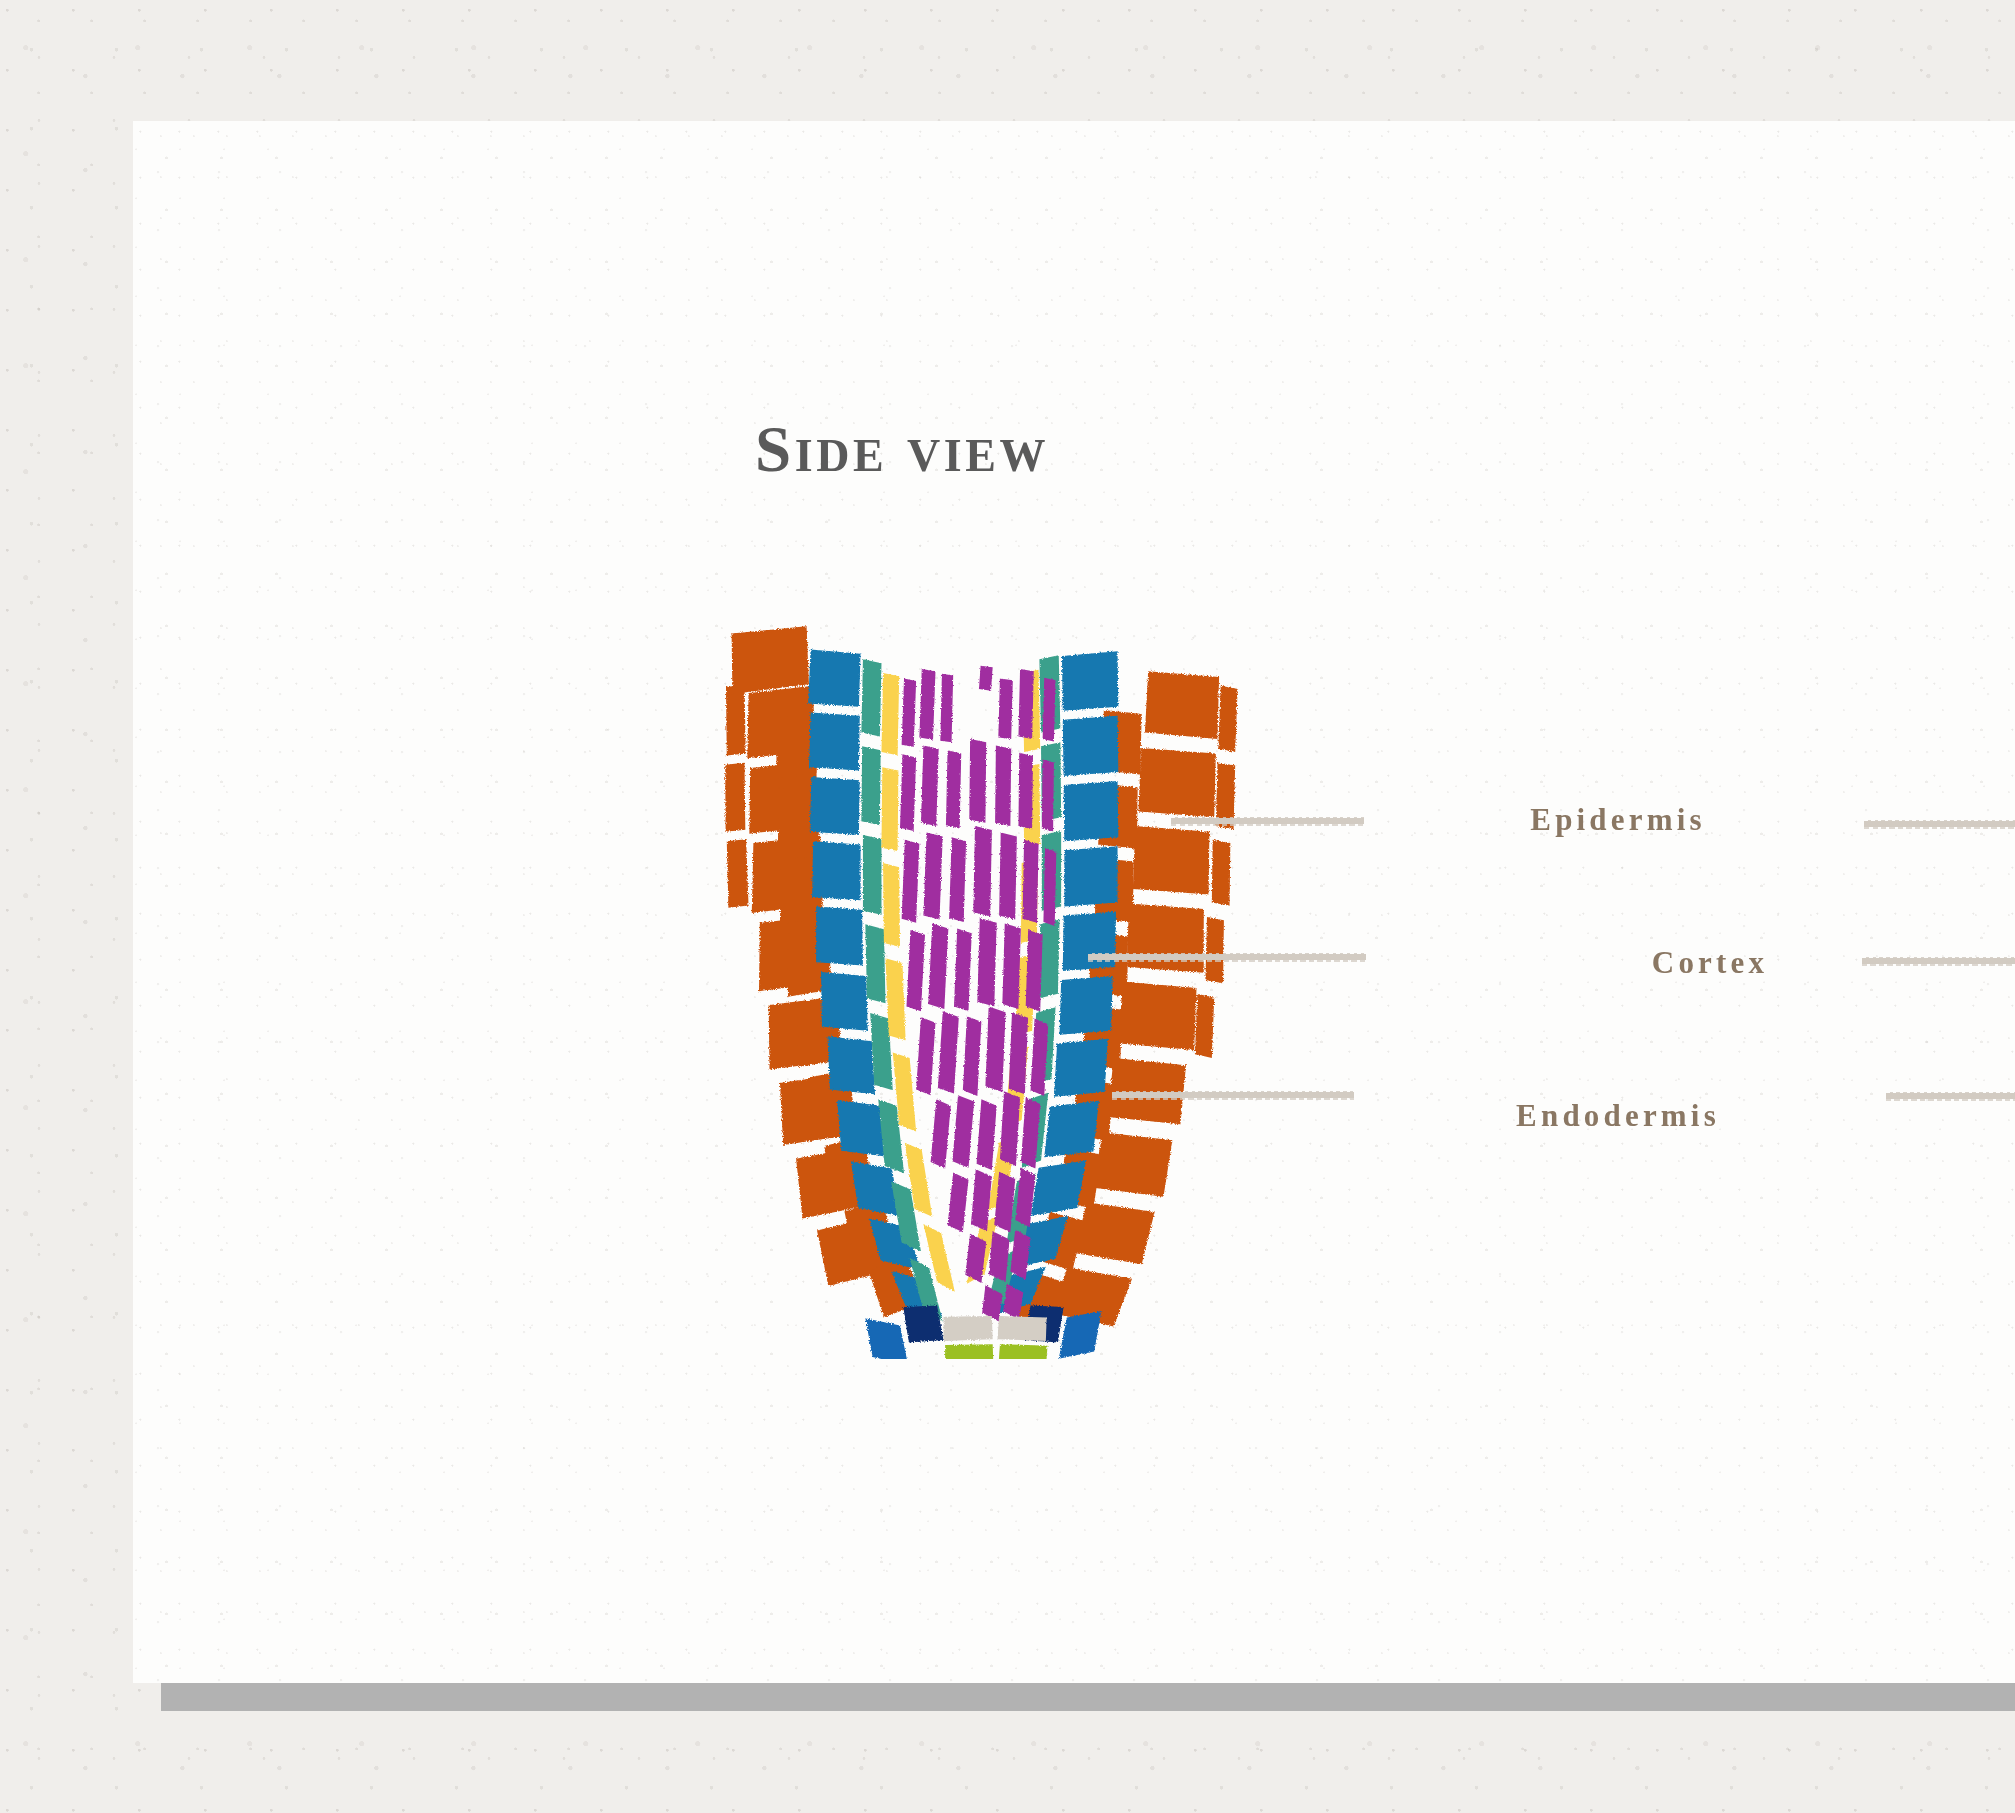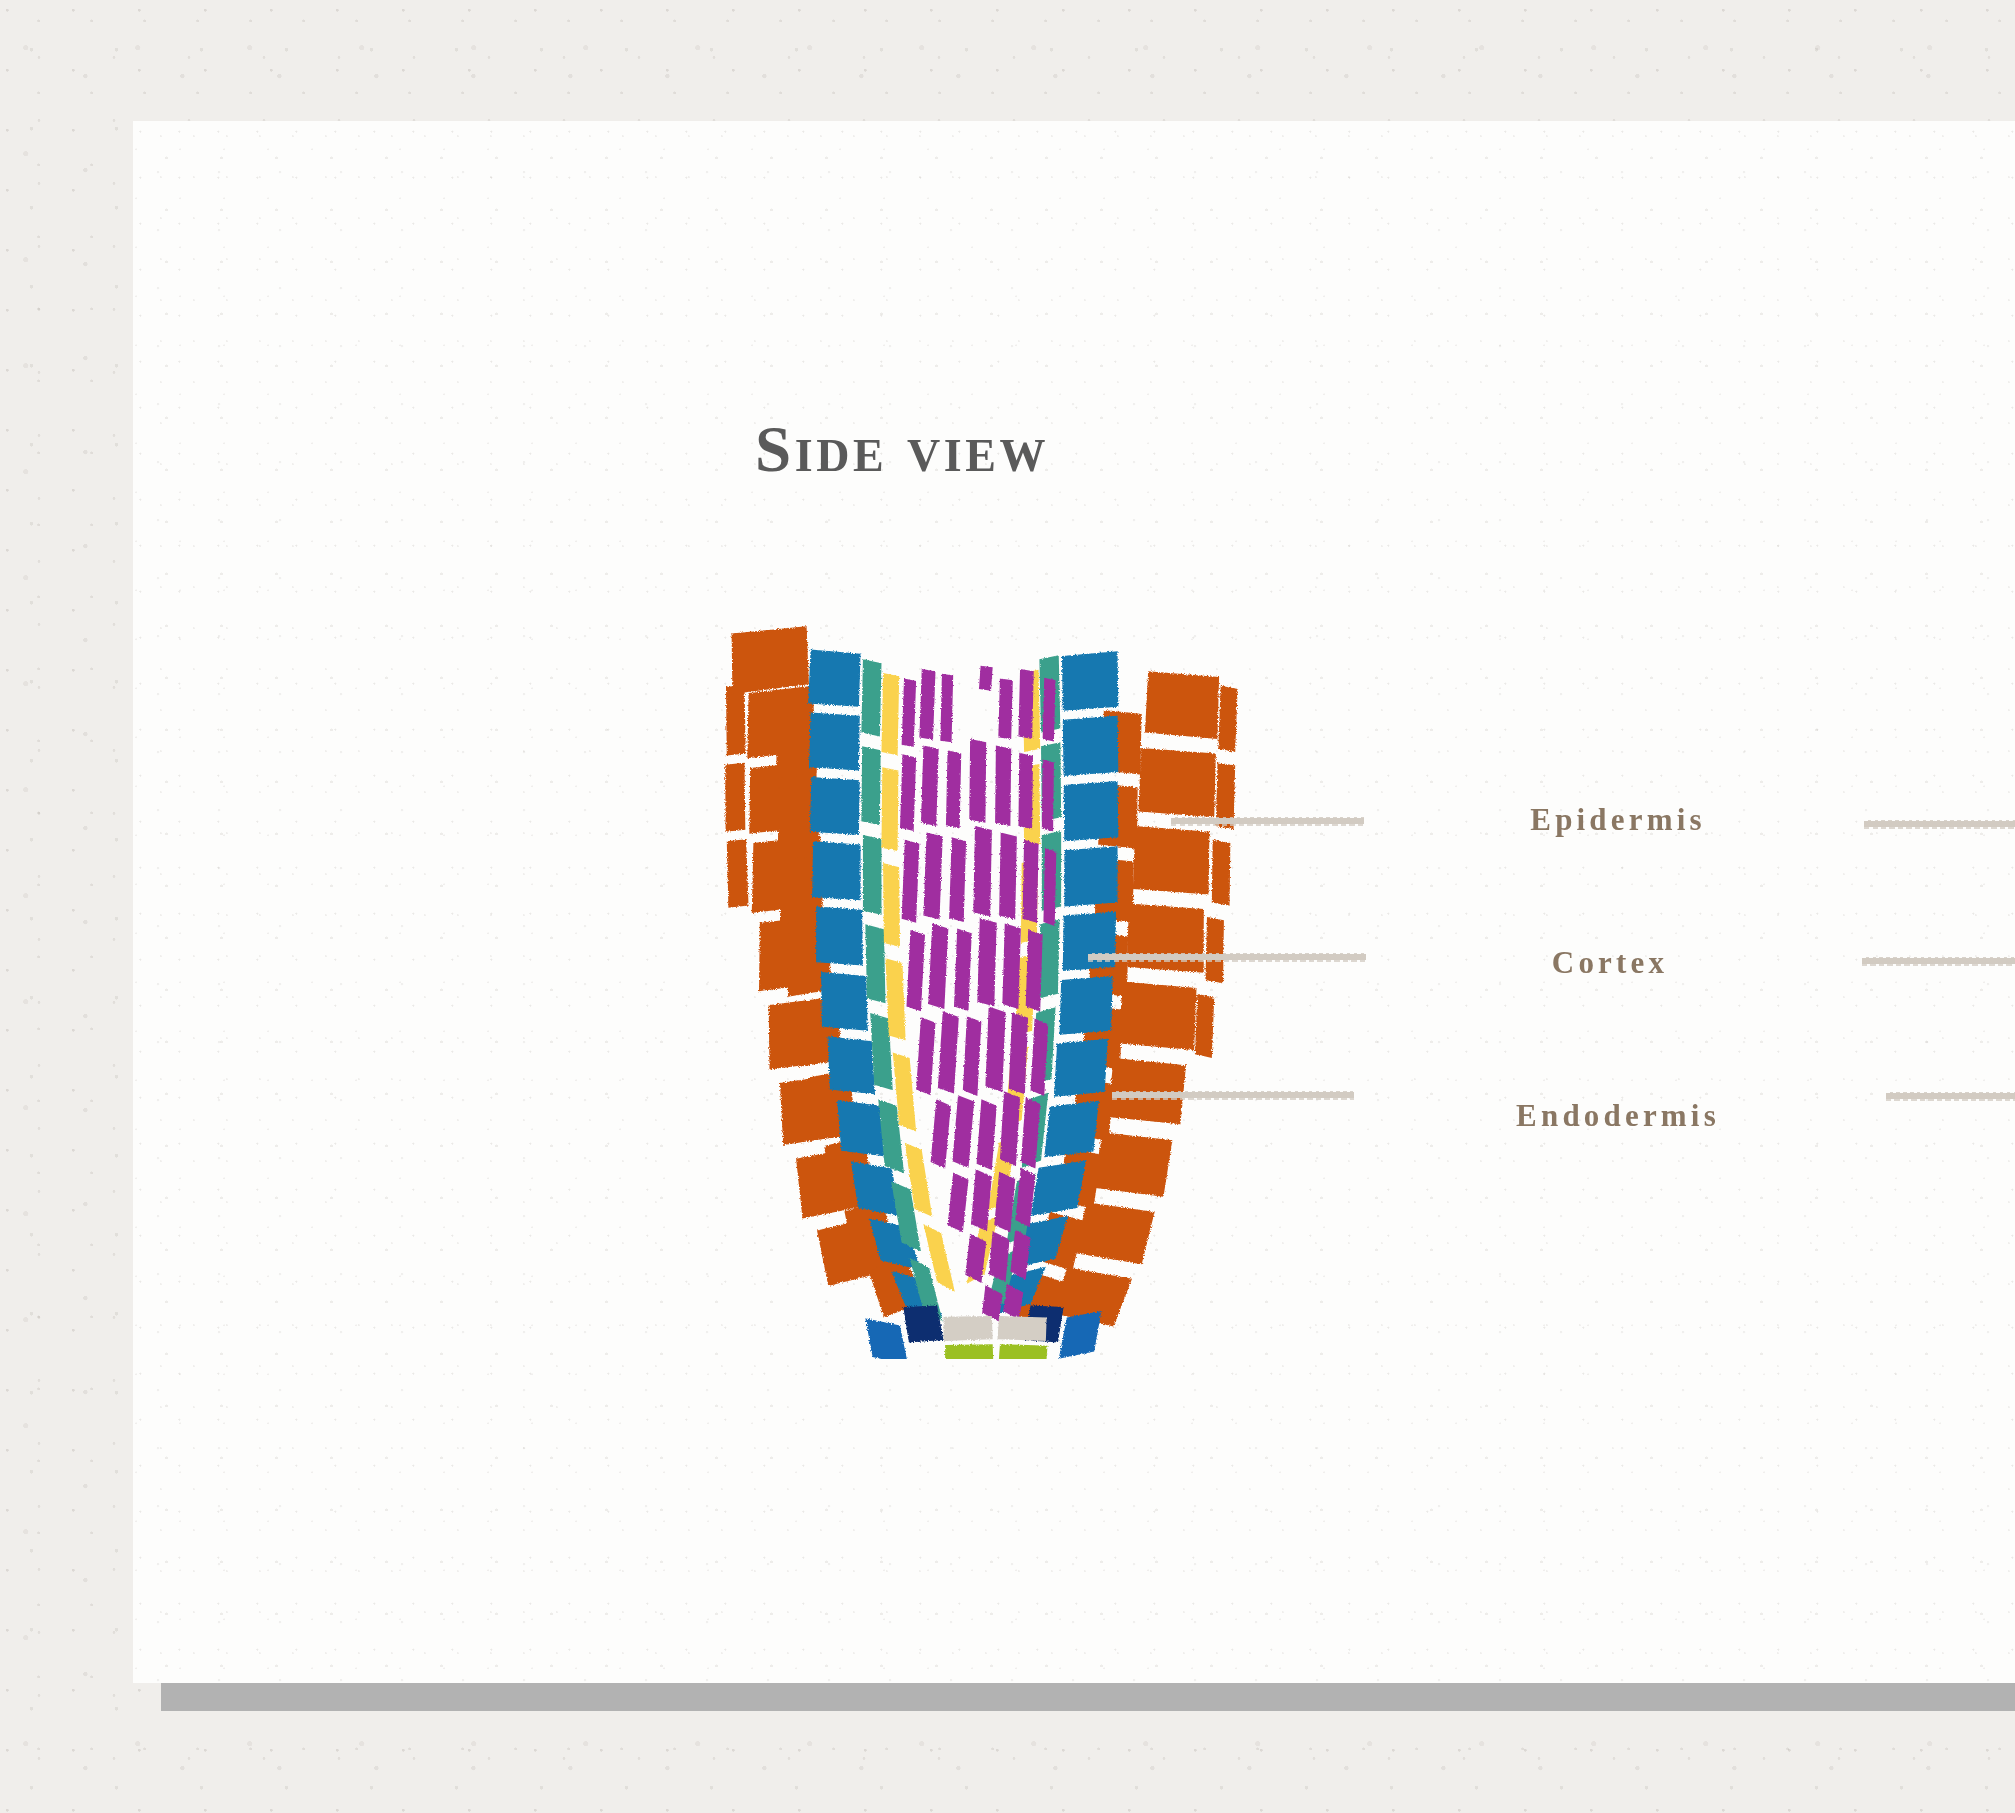--- a/index.html
+++ b/index.html
@@ -67,21 +67,21 @@
     font-family:"Liberation Serif",serif;
     font-weight:700;
     font-size:31px;
     letter-spacing:.135em;
     white-space:nowrap;
     line-height:1;
     text-align:right;
     transform:translateX(-50%);
   }
   #label-epidermis{left:1618px;top:804px;}
-  #label-cortex{left:1610px;top:947px;}
+  #label-cortex{left:1710px;top:947px;}
   #label-endodermis{left:1618px;top:1080px;margin-top:20px;}
 
   
   .leader{position:absolute;background:#d2cbc2;}
   .leader::after{
     content:"";position:absolute;inset:-1.2px 0 auto 0;height:2.8px;
     background:repeating-linear-gradient(90deg,
        rgba(210,203,194,0) 0 3.6px, rgba(210,203,194,.85) 3.6px 6.9px);
   }
   .leader::before{

